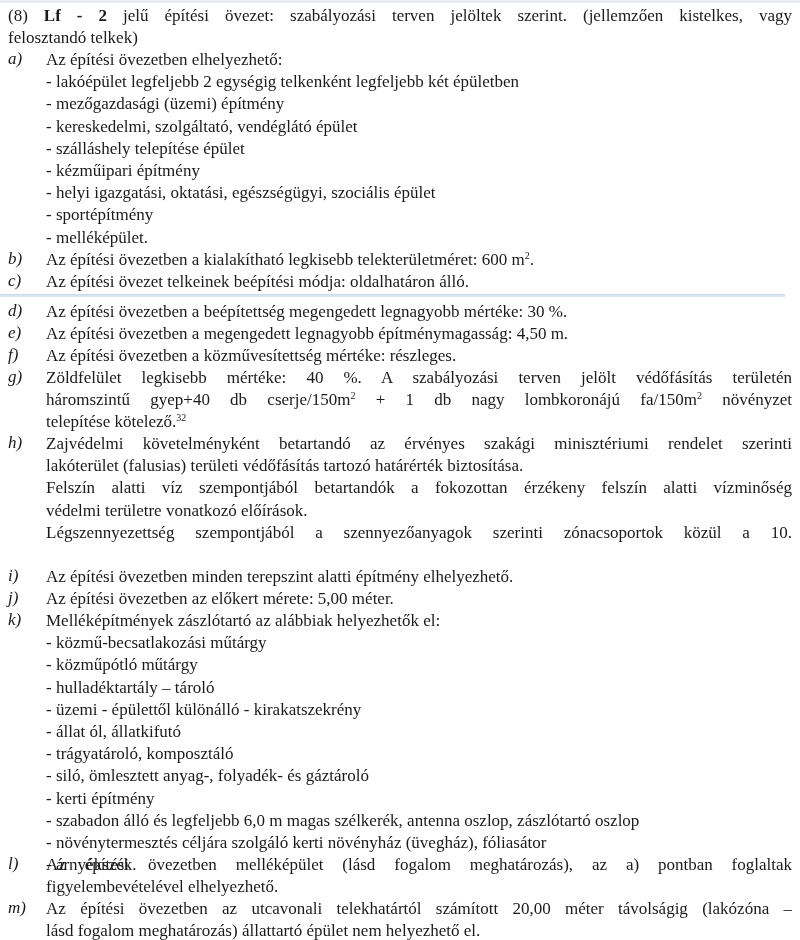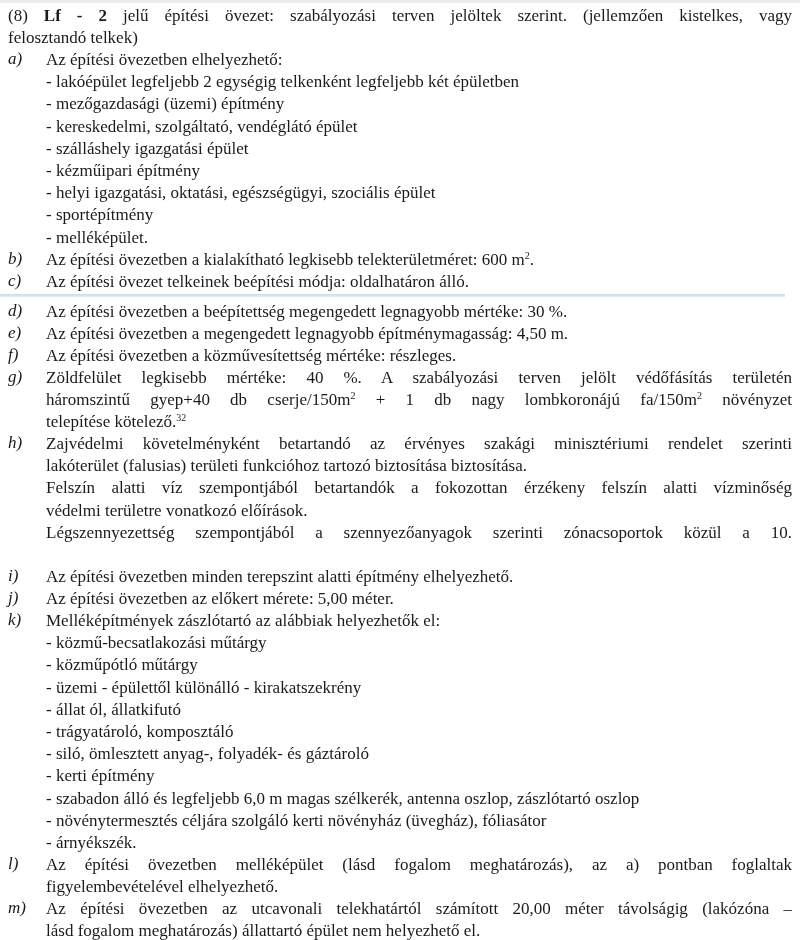--- a/index.html
+++ b/index.html
@@ -32,21 +32,21 @@
     <div class="line">felosztandó telkek)</div>
   </div>
 
   <div class="block" style="top:49px;">
     <span class="lbl" style="top:0">a)</span>
     <div class="indent">
       <div class="line">Az építési övezetben elhelyezhető:</div>
       <div class="line">- lakóépület legfeljebb 2 egységig telkenként legfeljebb két épületben</div>
       <div class="line">- mezőgazdasági (üzemi) építmény</div>
       <div class="line">- kereskedelmi, szolgáltató, vendéglátó épület</div>
-      <div class="line">- szálláshely igazgatási épület</div>
+      <div class="line">- szálláshely telepítése épület</div>
       <div class="line">- kézműipari építmény</div>
       <div class="line">- helyi igazgatási, oktatási, egészségügyi, szociális épület</div>
       <div class="line">- sportépítmény</div>
       <div class="line">- melléképület.</div>
     </div>
   </div>
 
   <div class="block" style="top:249px;">
     <span class="lbl">b)</span>
     <div class="indent line"><span>Az építési övezetben a kialakítható legkisebb telekterületméret: 600 m</span><sup>2</sup><span>.</span></div>
@@ -77,21 +77,21 @@
       <div class="line just">Zöldfelület legkisebb mértéke: 40 %. A szabályozási terven jelölt védőfásítás területén</div>
       <div class="line just"><span>háromszintű gyep+40 db cserje/150m</span><sup>2</sup> <span> + 1 db nagy lombkoronájú fa/150m</span><sup>2</sup> <span> növényzet</span></div>
       <div class="line"><span>telepítése kötelező.</span><sup>32</sup></div>
     </div>
   </div>
 
   <div class="block" style="top:433px;">
     <span class="lbl">h)</span>
     <div class="indent">
       <div class="line just">Zajvédelmi követelményként betartandó az érvényes szakági minisztériumi rendelet szerinti</div>
-      <div class="line">lakóterület (falusias) területi funkcióhoz tartozó biztosítása biztosítása.</div>
+      <div class="line">lakóterület (falusias) területi védőfásítás tartozó határérték biztosítása.</div>
       <div class="line just">Felszín alatti víz szempontjából betartandók a fokozottan érzékeny felszín alatti vízminőség</div>
       <div class="line">védelmi területre vonatkozó előírások.</div>
       <div class="line just">Légszennyezettség szempontjából a szennyezőanyagok szerinti zónacsoportok közül a 10.</div>
     </div>
   </div>
 
   <div class="block" style="top:566px;">
     <span class="lbl">i)</span>
     <div class="indent line">Az építési övezetben minden terepszint alatti építmény elhelyezhető.</div>
   </div>
@@ -99,20 +99,21 @@
     <span class="lbl">j)</span>
     <div class="indent line">Az építési övezetben az előkert mérete: 5,00 méter.</div>
   </div>
 
   <div class="block" style="top:610px;">
     <span class="lbl">k)</span>
     <div class="indent">
       <div class="line">Melléképítmények zászlótartó az alábbiak helyezhetők el:</div>
       <div class="line">- közmű-becsatlakozási műtárgy</div>
       <div class="line">- közműpótló műtárgy</div>
+      <div class="line">- hulladéktartály – tároló</div>
       <div class="line">- üzemi - épülettől különálló - kirakatszekrény</div>
       <div class="line">- állat ól, állatkifutó</div>
       <div class="line">- trágyatároló, komposztáló</div>
       <div class="line">- siló, ömlesztett anyag-, folyadék- és gáztároló</div>
       <div class="line">- kerti építmény</div>
       <div class="line">- szabadon álló és legfeljebb 6,0 m magas szélkerék, antenna oszlop, zászlótartó oszlop</div>
       <div class="line">- növénytermesztés céljára szolgáló kerti növényház (üvegház), fóliasátor</div>
       <div class="line">- árnyékszék.</div>
     </div>
   </div>

